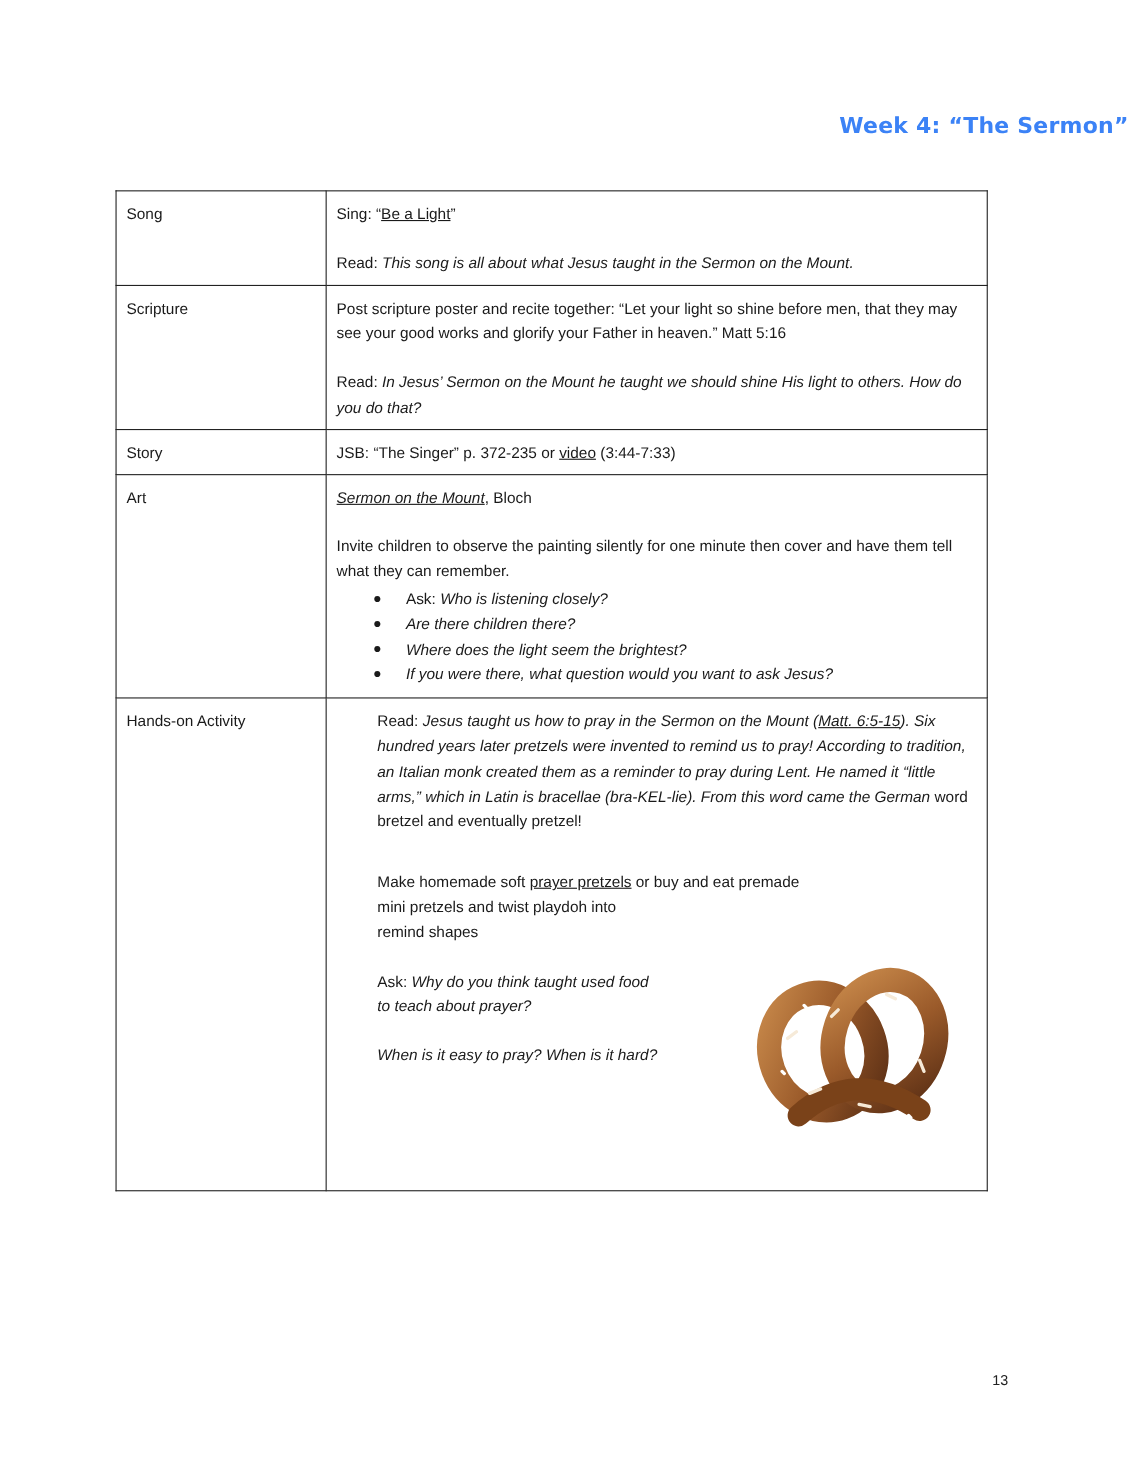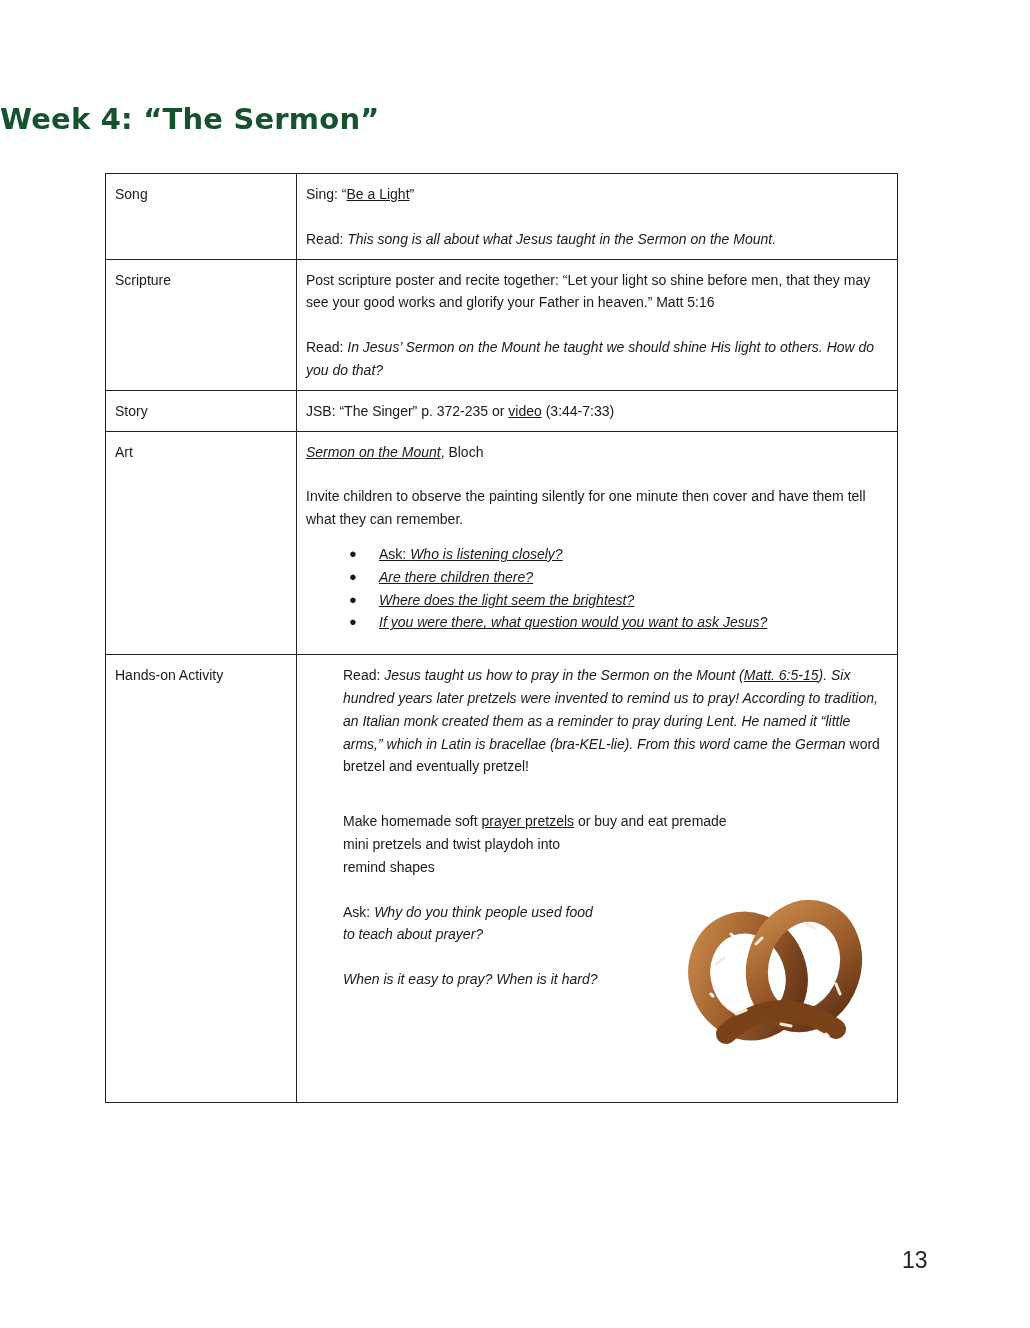--- a/index.html
+++ b/index.html
@@ -2,48 +2,48 @@
 <html><head>
 <meta charset="utf-8">
 <style>
   html, body { margin: 0; padding: 0; background: #ffffff; }
   body {
     width: 1030px; height: 1328px; position: relative; overflow: hidden;
     font-family: "Liberation Sans", "DejaVu Sans", sans-serif;
     color: #1a1a1a;
   }
   .title {
-    position: absolute; left: 0; top: 102px; width: 1026px; text-align: left;
+    position: absolute; left: 0; top: 102px; width: 1026px; text-align: right;
     font-family: "DejaVu Sans", sans-serif; font-weight: bold;
-    font-size: 29px; color: #14532d; letter-spacing: 0.2px;
+    font-size: 20px; color: #3b82f6; letter-spacing: 0.2px;
   }
   table.lesson {
     position: absolute; left: 105px; top: 173px; width: 792px;
     border-collapse: collapse; table-layout: fixed;
   }
   table.lesson td {
     border: 1.5px solid #222; vertical-align: top;
     padding: 9px 9px 8px 9px; font-size: 14px; line-height: 22.8px;
   }
   col.c1 { width: 191px; }
   col.c2 { width: 601px; }
   .gap { height: 22px; }
   i { font-style: italic; }
   b { font-weight: normal; }
-  ul.bul { margin: 12px; padding-left: 61px; list-style: none; text-decoration: underline; }
+  ul.bul { margin: 2px; padding-left: 61px; list-style: none; }
   ul.bul li { position: relative; }
   ul.bul li::before {
     content: "\25CF"; position: absolute; left: -30px; top: 0; font-size: 13px;
   }
   .pretzel {
     position: absolute; right: 22px; bottom: 22px; width: 180px; height: 178px;
   }
   .activity-cell { position: relative; height: 430px; margin-left: 37px; }
   .pagenum {
-    position: absolute; left: 902px; top: 1247px; font-size: 23px; color: #222;
+    position: absolute; left: 902px; top: 1247px; font-size: 13px; color: #222;
   }
   a.lnk { color: inherit; text-decoration: underline; }
 </style>
 </head>
 <body>
 
 <div class="title">Week 4: “The Sermon”</div>
 
 <table class="lesson">
   <colgroup>
@@ -88,21 +88,21 @@
   <tr>
     <td>Hands-on Activity</td>
     <td>
       <div class="activity-cell">
         <div><span>Read: </span><i><span>Jesus taught us how to pray in the Sermon on the Mount (</span><a class="lnk">Matt. 6:5-15</a><span>). Six hundred years later pretzels were invented to remind us to pray! According to tradition, an Italian monk created them as a reminder to pray during Lent. He named it “little arms,” which in Latin is bracellae (bra-KEL-lie). From this word came the German</span></i><span> word bretzel and eventually pretzel!</span></div>
         <div class="gap" style="height:32px"></div>
         <div><span>Make homemade soft </span><a class="lnk">prayer pretzels</a><span> or buy and eat premade</span></div>
         <div>mini pretzels and twist playdoh into</div>
         <div>remind shapes</div>
         <div class="gap"></div>
-        <div><span>Ask: </span><i>Why do you think people used food</i></div>
+        <div><span>Ask: </span><i>Why do you think taught used food</i></div>
         <div><i>to teach about prayer?</i></div>
         <div class="gap"></div>
         <div><i>When is it easy to pray? When is it hard?</i></div>
 
         <svg class="pretzel" viewBox="0 0 180 178">
           <defs>
             <linearGradient id="dough" x1="0" y1="0" x2="1" y2="1">
               <stop offset="0" stop-color="#c98a4b"></stop>
               <stop offset="0.5" stop-color="#9a5a2a"></stop>
               <stop offset="1" stop-color="#5a2e14"></stop>

